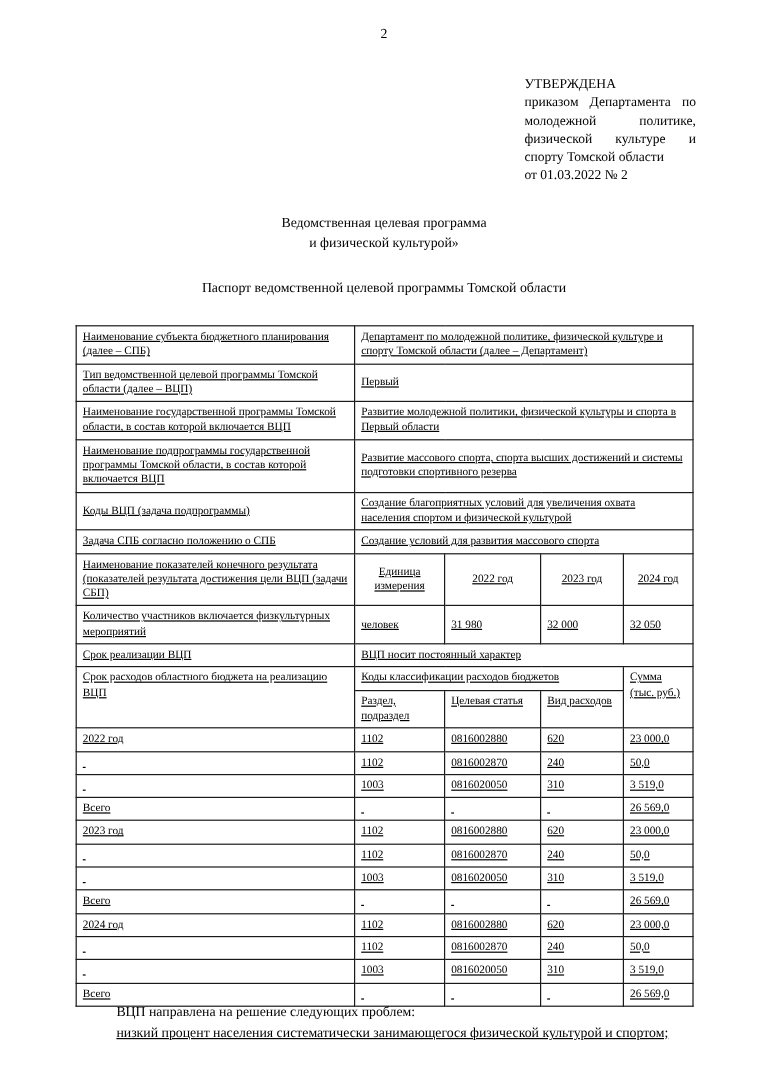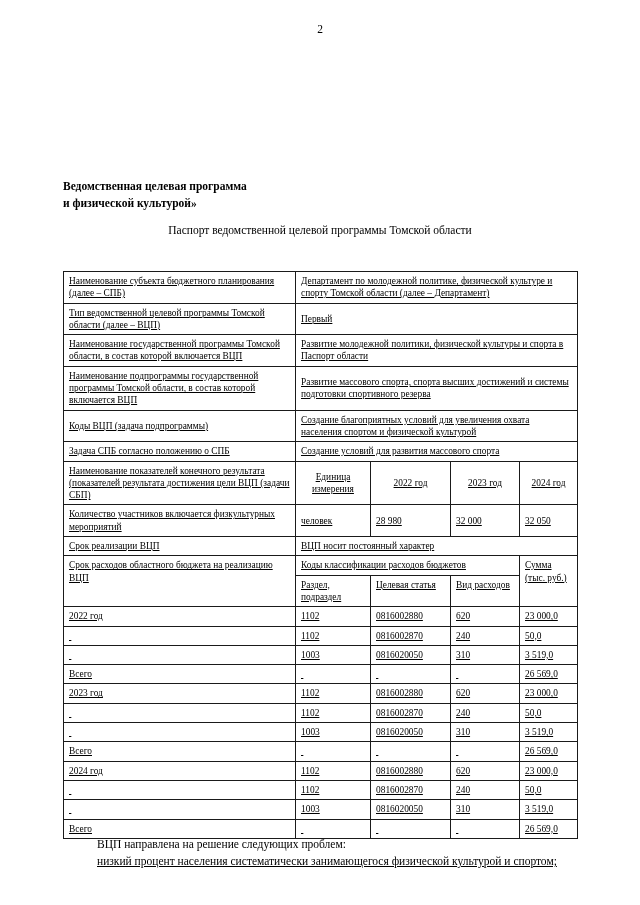--- a/index.html
+++ b/index.html
@@ -42,28 +42,28 @@
     text-align-last: left;
   }
   .approval-block .line-nojust {
     text-align: left;
   }
   .title-block {
     position: absolute;
     left: 63px;
     top: 178px;
     width: 514px;
+    text-align: center;
     font-size: 11.5px;
     line-height: 17px;
-    font-weight: bold;
   }
   .passport-title {
     position: absolute;
     left: 63px;
-    top: 222px;
+    top: 232px;
     width: 514px;
     text-align: center;
     font-size: 11.5px;
     line-height: 17px;
   }
 
   
   .passport-table {
     position: absolute;
     left: 63px;
@@ -122,20 +122,25 @@
     text-decoration: underline;
   }
 </style>
 </head>
 <body>
 
 <div class="page">
 
   <div class="page-number">2</div>
 
+  <div class="approval-block">
+    <div>УТВЕРЖДЕНА</div>
+    <div>приказом Департамента по молодежной политике, физической культуре и спорту Томской области</div>
+    <div class="line-nojust">от 01.03.2022 № 2</div>
+  </div>
 
   <div class="title-block">
     <div>Ведомственная целевая программа</div>
     <div>и физической культурой»</div>
   </div>
 
   <div class="passport-title">Паспорт ведомственной целевой программы Томской области</div>
 
   <table class="passport-table">
     <colgroup>
@@ -149,21 +154,21 @@
       <tr>
         <td class="cell-label">Наименование субъекта бюджетного планирования (далее – СПБ)</td>
         <td colspan="4">Департамент по молодежной политике, физической культуре и спорту Томской области (далее – Департамент)</td>
       </tr>
       <tr>
         <td class="cell-label">Тип ведомственной целевой программы Томской области (далее – ВЦП)</td>
         <td colspan="4" class="mid">Первый</td>
       </tr>
       <tr>
         <td class="cell-label">Наименование государственной программы Томской области, в состав которой включается ВЦП</td>
-        <td colspan="4" class="mid">Развитие молодежной политики, физической культуры и спорта в Паспорт области</td>
+        <td colspan="4" class="mid">Развитие молодежной политики, физической культуры и спорта в Первый области</td>
       </tr>
       <tr>
         <td class="cell-label">Наименование подпрограммы государственной программы Томской области, в состав которой включается ВЦП</td>
         <td colspan="4" class="mid">Развитие массового спорта, спорта высших достижений и системы подготовки спортивного резерва</td>
       </tr>
       <tr>
         <td class="cell-label mid">Коды ВЦП (задача подпрограммы)</td>
         <td colspan="4" class="tall-pad">Создание благоприятных условий для увеличения охвата населения спортом и физической культурой</td>
       </tr>
       <tr>
@@ -174,21 +179,21 @@
       <tr>
         <td class="cell-label">Наименование показателей конечного результата (показателей результата достижения цели ВЦП (задачи СБП)</td>
         <td class="mid ctr">Единица измерения</td>
         <td class="mid ctr">2022 год</td>
         <td class="mid ctr">2023 год</td>
         <td class="mid ctr">2024 год</td>
       </tr>
       <tr>
         <td class="cell-label tall-pad">Количество участников включается физкультурных мероприятий</td>
         <td class="mid">человек</td>
-        <td class="mid">28 980</td>
+        <td class="mid">31 980</td>
         <td class="mid">32 000</td>
         <td class="mid">32 050</td>
       </tr>
 
       <tr>
         <td class="cell-label">Срок реализации ВЦП</td>
         <td colspan="4">ВЦП носит постоянный характер</td>
       </tr>
 
       <tr>

